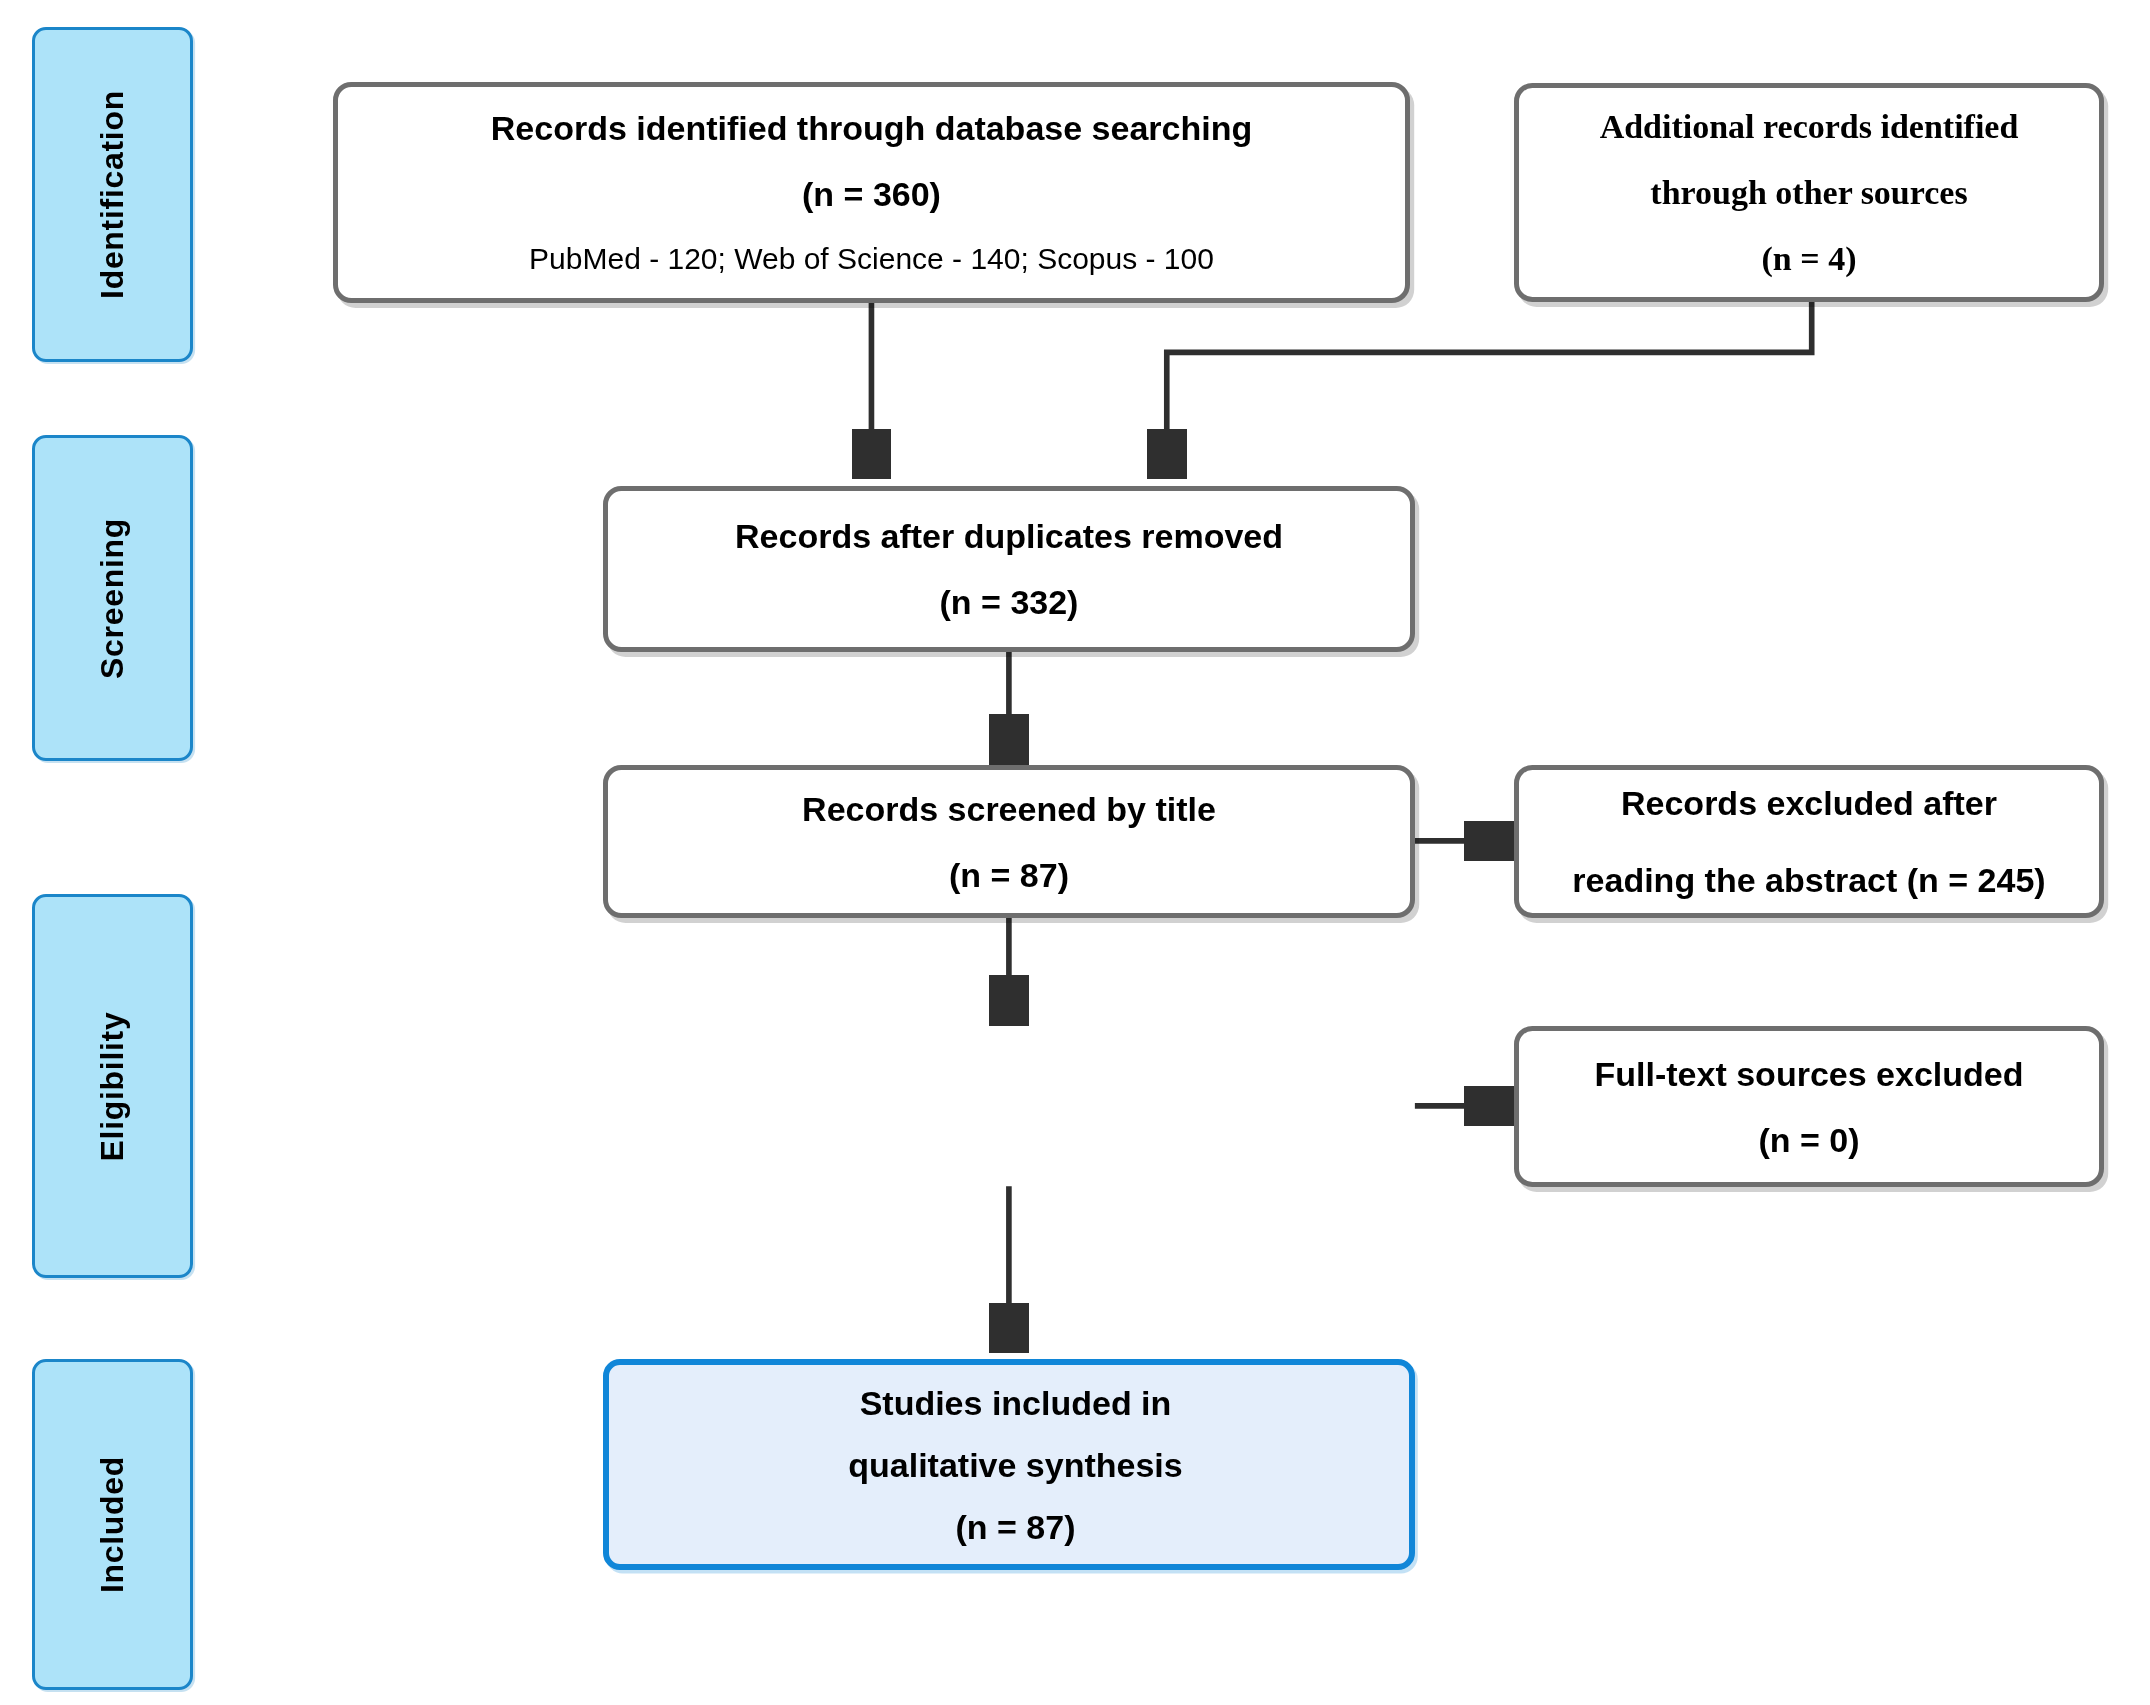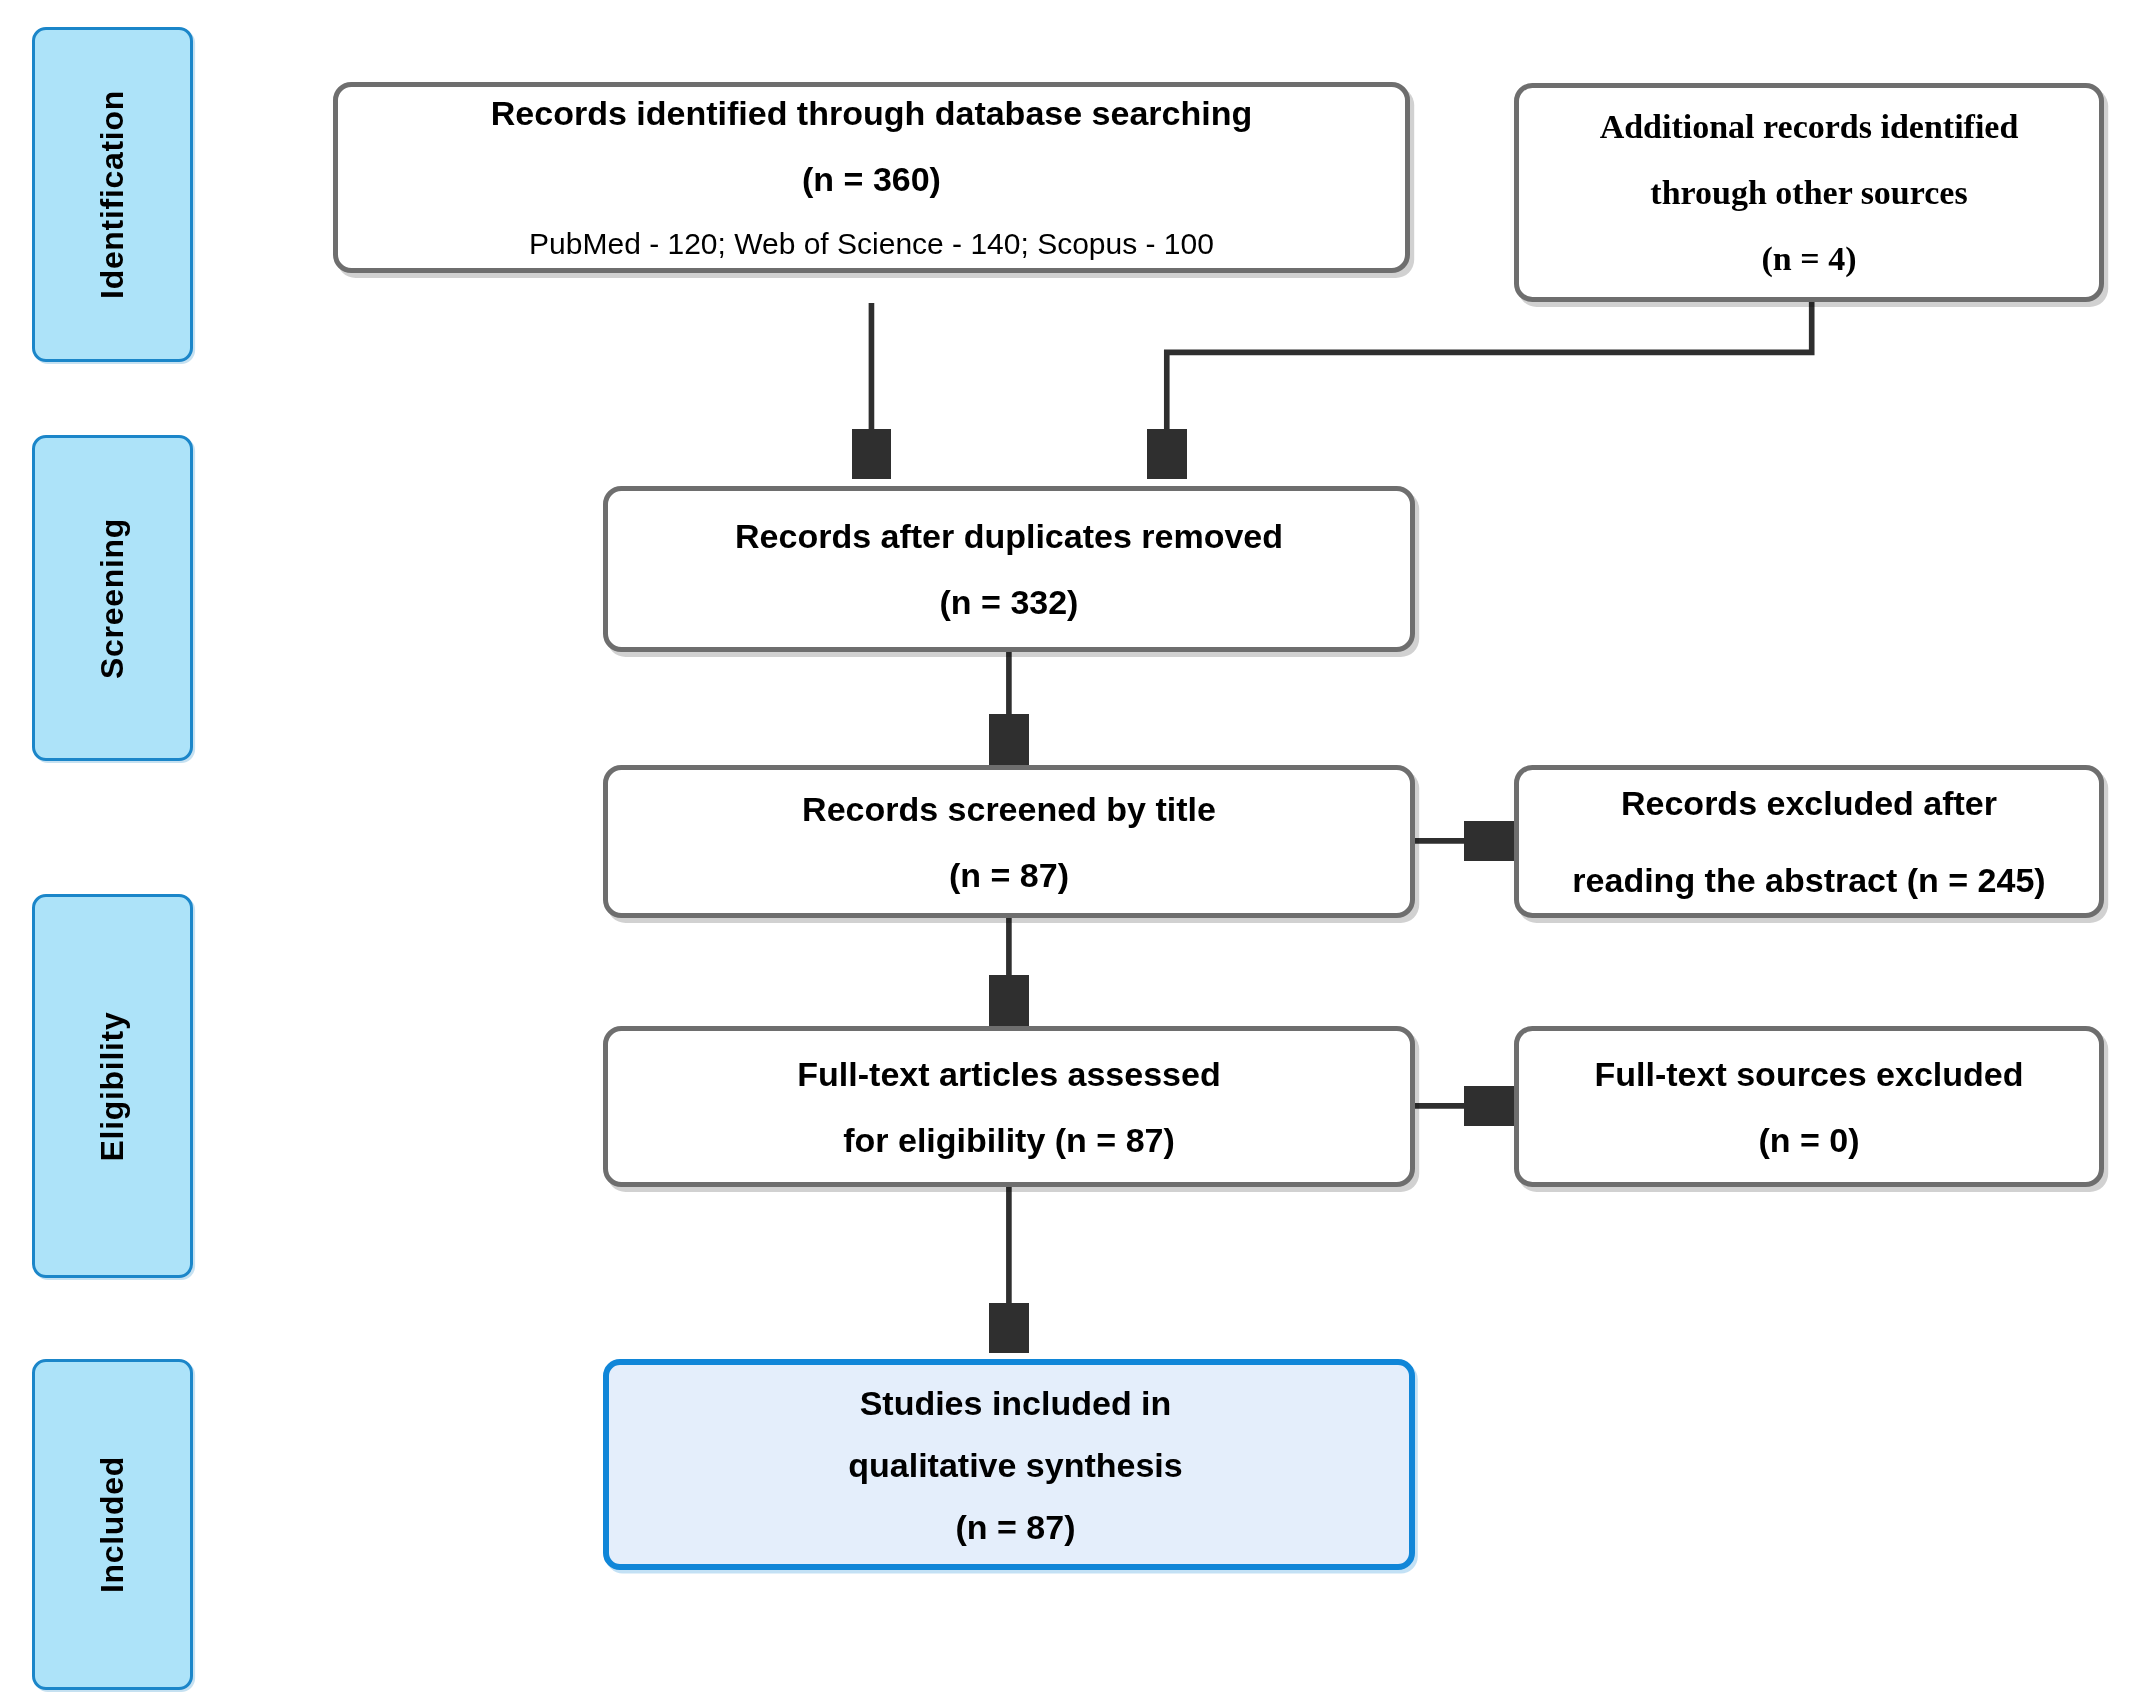--- a/index.html
+++ b/index.html
@@ -58,21 +58,21 @@
     font-weight: bold;
     font-size: 34px;
     line-height: 66px;
     white-space: nowrap;
   }
   .node .ln.sub {
     font-weight: normal;
     font-size: 30px;
     line-height: 63px;
   }
-  #node-records-identified { left: 333px;  top: 82px;  width: 1077px; height: 191px; }
+  #node-records-identified { left: 333px;  top: 82px;  width: 1077px; height: 221px; }
   #node-additional-records { left: 1514px; top: 83px;  width: 590px;  height: 219px; font-family: Liberation Serif, serif; }
   #node-duplicates-removed { left: 603px;  top: 486px;  width: 812px; height: 166px; }
   #node-screened-by-title  { left: 603px;  top: 765px; width: 812px; height: 153px; }
   #node-excluded-abstract  { left: 1514px; top: 765px; width: 590px;  height: 153px; justify-content: space-between; }
   #node-fulltext-assessed  { left: 603px;  top: 1026px; width: 812px; height: 161px; }
   #node-fulltext-excluded  { left: 1514px; top: 1026px; width: 590px;  height: 161px; }
   #node-studies-included {
     left: 603px; top: 1359px; width: 812px; height: 211px;
     background: #e4eefb;
     border: 6.3px solid #1086d8;
@@ -149,24 +149,20 @@
   <div class="node" id="node-screened-by-title">
     <span class="ln">Records screened by title</span>
     <span class="ln">(n = 87)</span>
   </div>
 
   <div class="node" id="node-excluded-abstract">
     <span class="ln">Records excluded after</span>
     <span class="ln">reading the abstract (n = 245)</span>
   </div>
 
-  <div class="node" id="node-fulltext-assessed">
-    <span class="ln">Full-text articles assessed</span>
-    <span class="ln">for eligibility (n = 87)</span>
-  </div>
 
   <div class="node" id="node-fulltext-excluded">
     <span class="ln">Full-text sources excluded</span>
     <span class="ln">(n = 0)</span>
   </div>
 
   <div class="node" id="node-studies-included">
     <span class="ln">Studies included in</span>
     <span class="ln">qualitative synthesis</span>
     <span class="ln">(n = 87)</span>

